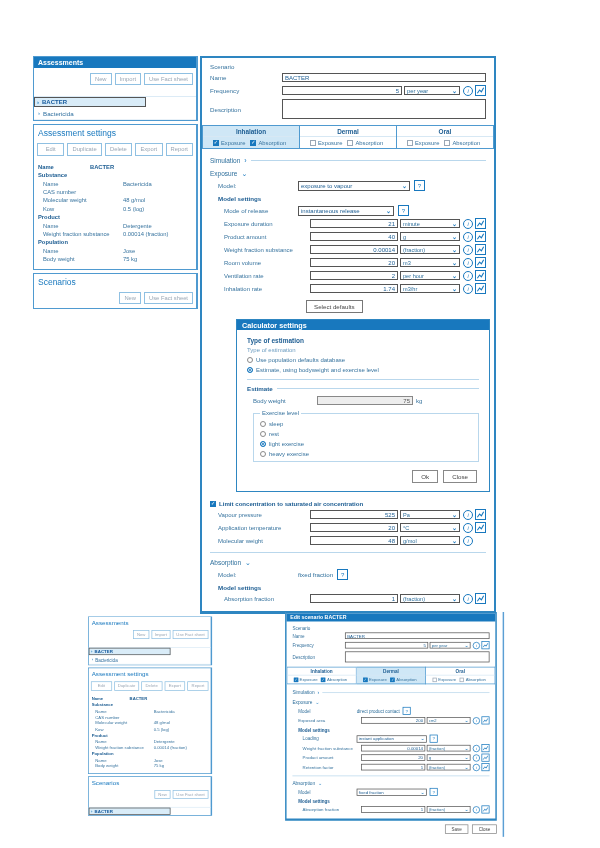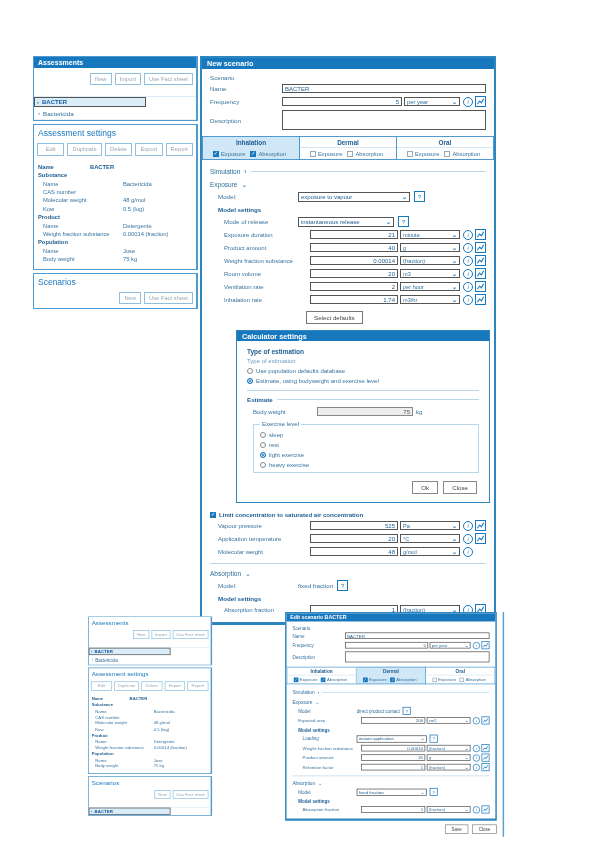--- a/index.html
+++ b/index.html
@@ -209,21 +209,20 @@
     <div class="panel">
       <div class="panel-hd-text">Scenarios</div>
       <div class="btnrow">
         <button class="pbtn">New</button>
         <button class="pbtn">Use Fact sheet</button>
       </div>
     </div>
   </div>
 
   <div id="top-dialog" class="dlg">
-    <div class="dlg-title">New scenario</div>
 
     <div class="scn">Scenario</div>
     <div class="frow">
       <span class="flabel">Name</span>
       <span class="tinput grow">BACTER</span>
     </div>
     <div class="frow">
       <span class="flabel">Frequency</span>
       <span class="tinput grow num">5</span>
       <span class="usel">

